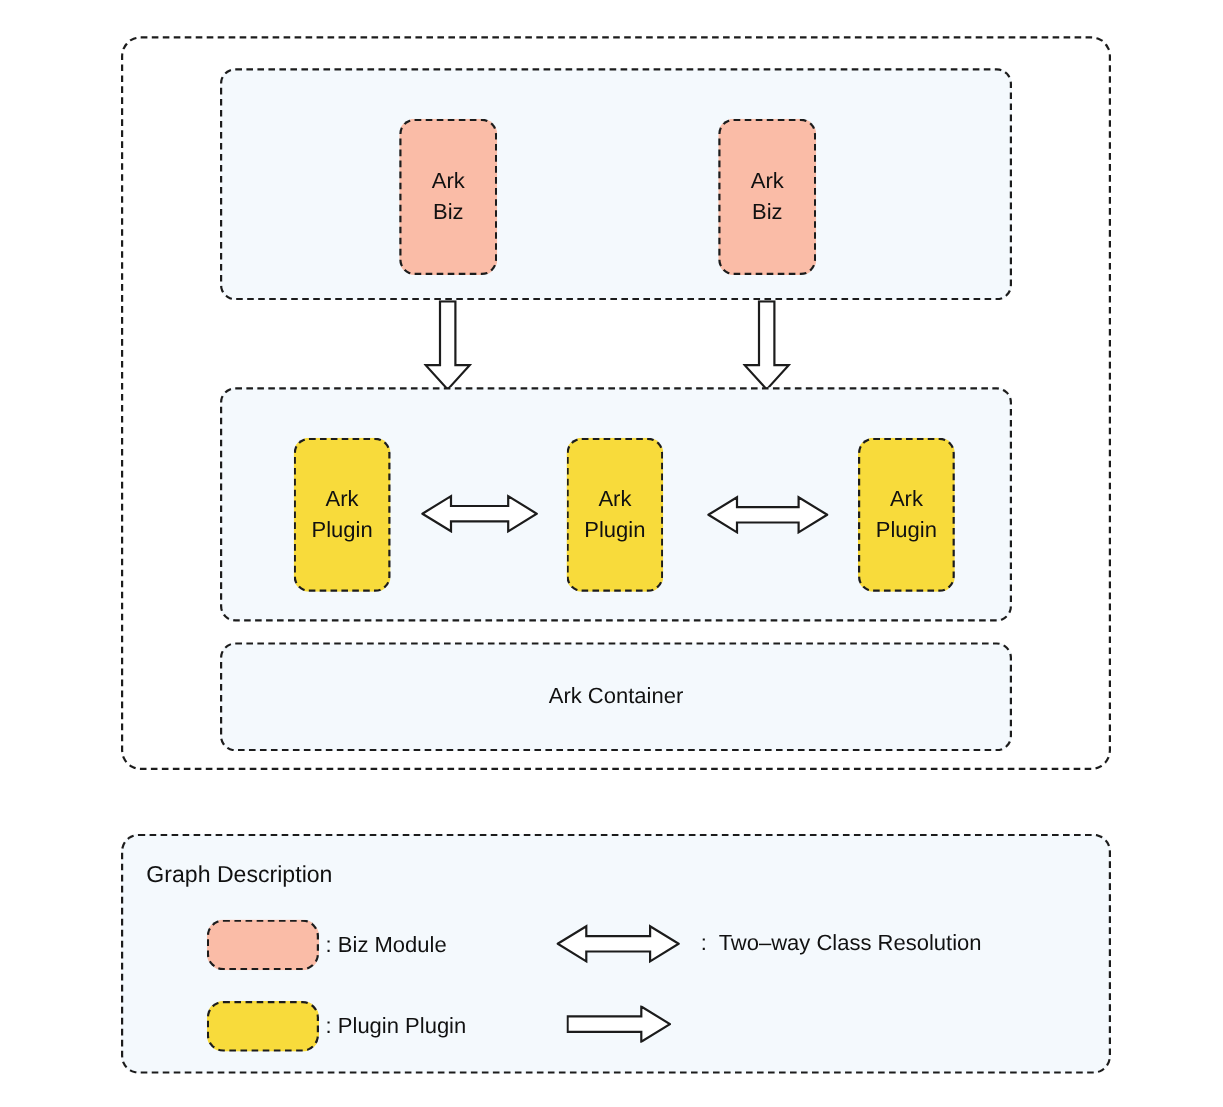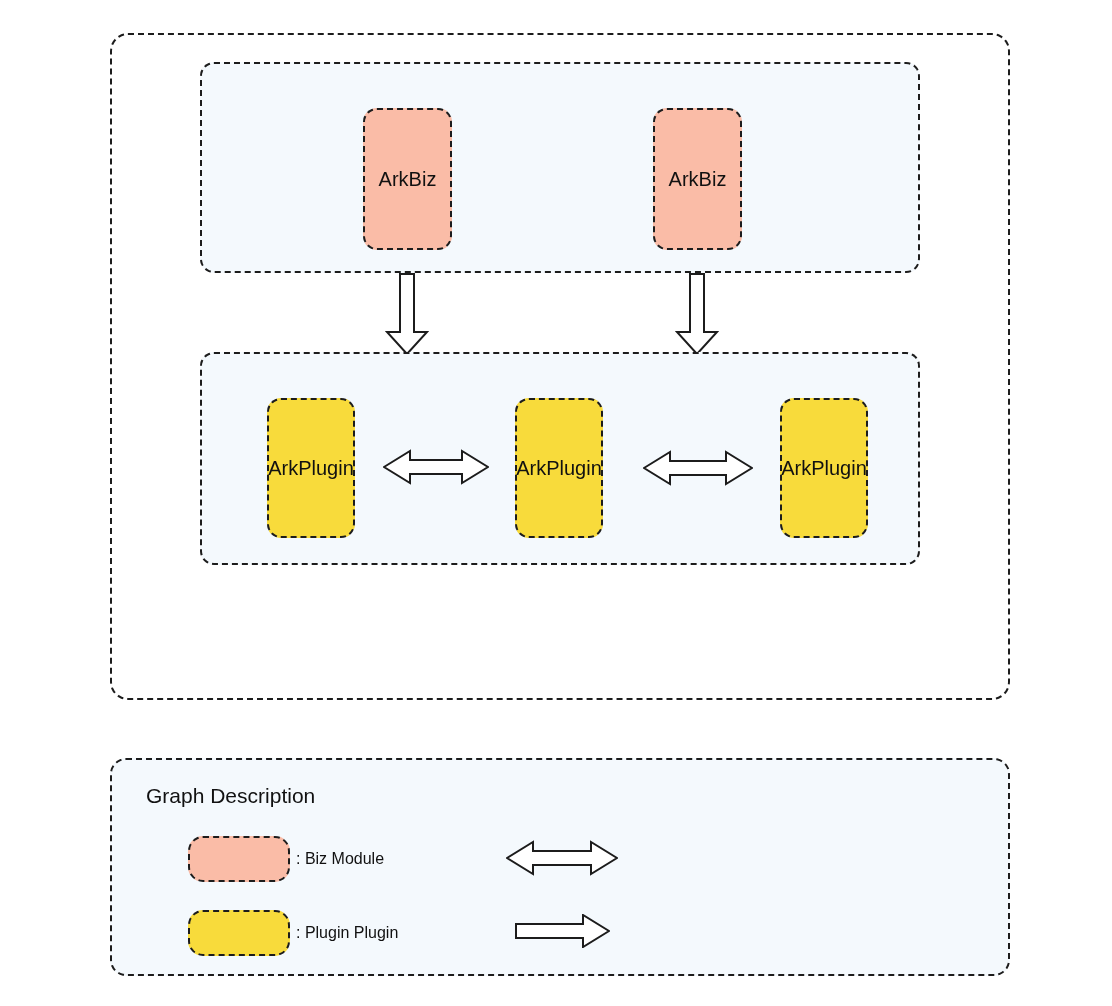--- a/index.html
+++ b/index.html
@@ -38,20 +38,21 @@
     background: #f4f9fd;
     border-radius: 14px;
     display: flex; align-items: center; justify-content: center;
   }
   .node {
     position: absolute;
     border: 2px dashed #1c1c1c;
     border-radius: 14px;
     box-sizing: border-box;
     display: flex;
+    flex-direction: column;
     align-items: center;
     justify-content: center;
     text-align: center;
     font-size: 20px;
     line-height: 28px;
   }
   .biz-node {
     width: 89px; height: 142px; top: 44px;
     background: #fabca7;
   }
@@ -66,35 +67,34 @@
     left: 110px; top: 758px;
     width: 900px; height: 218px;
     border-radius: 16px;
     background: #f4f9fd;
   }
   .legend-title {
     position: absolute;
     left: 21px; top: 24px;
     font-size: 21px;
     line-height: 24px;
-    margin-left: 13px;
   }
   .legend-swatch {
     position: absolute;
     left: 76px;
     width: 102px; height: 46px;
     border: 2px dashed #1c1c1c;
     border-radius: 15px;
     box-sizing: border-box;
   }
   .legend-swatch.biz    { top: 76px;  background: #fabca7; }
   .legend-swatch.plugin { top: 150px; background: #f8db3b; }
   .legend-label {
     position: absolute;
-    font-size: 16px;
+    font-size: 20px;
     line-height: 22px;
     white-space: pre;
   }
   .legend-label.biz-label     { left: 184px; top: 88px; }
   .legend-label.plugin-label  { left: 184px; top: 162px; }
   .legend-label.twoway-label  { left: 525px; top: 87px; }
   .legend-label.oneway-label  { left: 525px; top: 160px; }
 </style>
 </head>
 <body>
@@ -136,32 +136,36 @@
       </div>
 
       <svg class="arrow-svg" style="left:181px; top:95px;" width="106" height="36" viewBox="0 0 106 36">
         <polygon class="arrow-shape" points="1,18 27,2 27,11 79,11 79,2 105,18 79,34 79,25 27,25 27,34"></polygon>
       </svg>
       <svg class="arrow-svg" style="left:441px; top:96px;" width="110" height="36" viewBox="0 0 110 36">
         <polygon class="arrow-shape" points="1,18 27,2 27,11 83,11 83,2 109,18 83,34 83,25 27,25 27,34"></polygon>
       </svg>
     </div>
 
+    <div class="dashed-box ark-container-box">
+      <span class="container-label">Ark Container</span>
+    </div>
 
   </div>
 
   <div class="dashed-box legend-panel">
     <div class="legend-title">Graph Description</div>
 
     <div class="legend-swatch biz"></div>
     <div class="legend-label biz-label">: Biz Module</div>
 
     <svg class="arrow-svg" style="left:394px; top:80px;" width="112" height="36" viewBox="0 0 112 36">
       <polygon class="arrow-shape" points="1,18 27,2 27,11 85,11 85,2 111,18 85,34 85,25 27,25 27,34"></polygon>
     </svg>
+    <div class="legend-label twoway-label">:  Two–way Class Resolution</div>
 
     <div class="legend-swatch plugin"></div>
     <div class="legend-label plugin-label">: Plugin Plugin</div>
 
     <svg class="arrow-svg" style="left:403px; top:154px;" width="95" height="34" viewBox="0 0 95 34">
       <polygon class="arrow-shape" points="1,10 68,10 68,1 94,17 68,33 68,24 1,24"></polygon>
     </svg>
   </div>
 
 </div>

